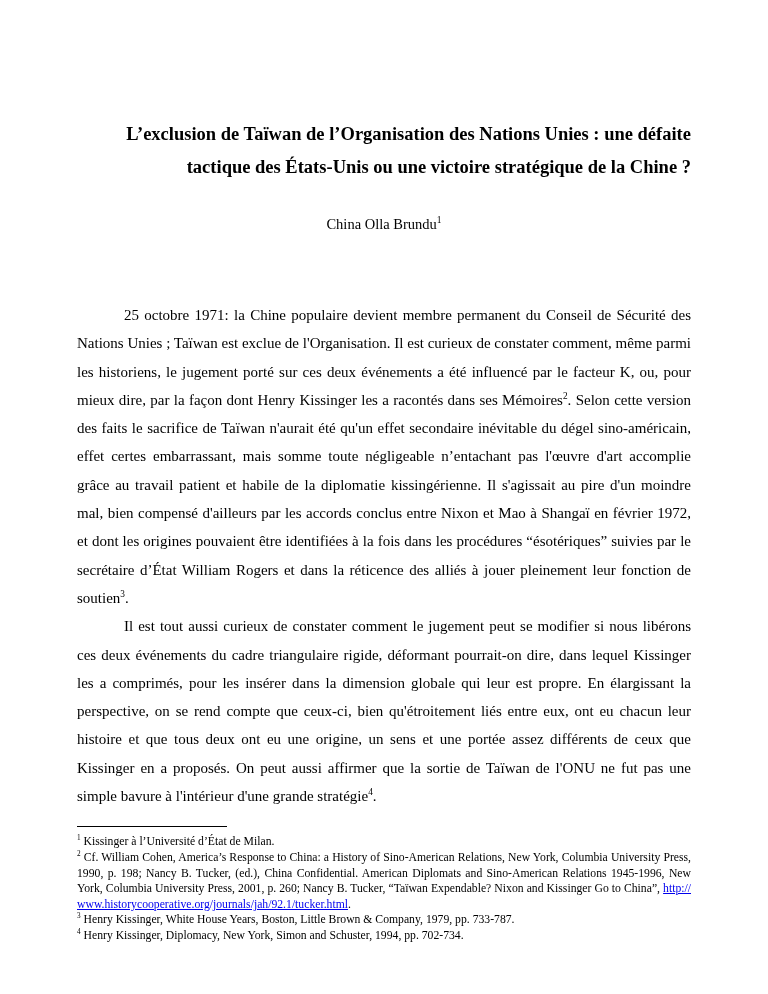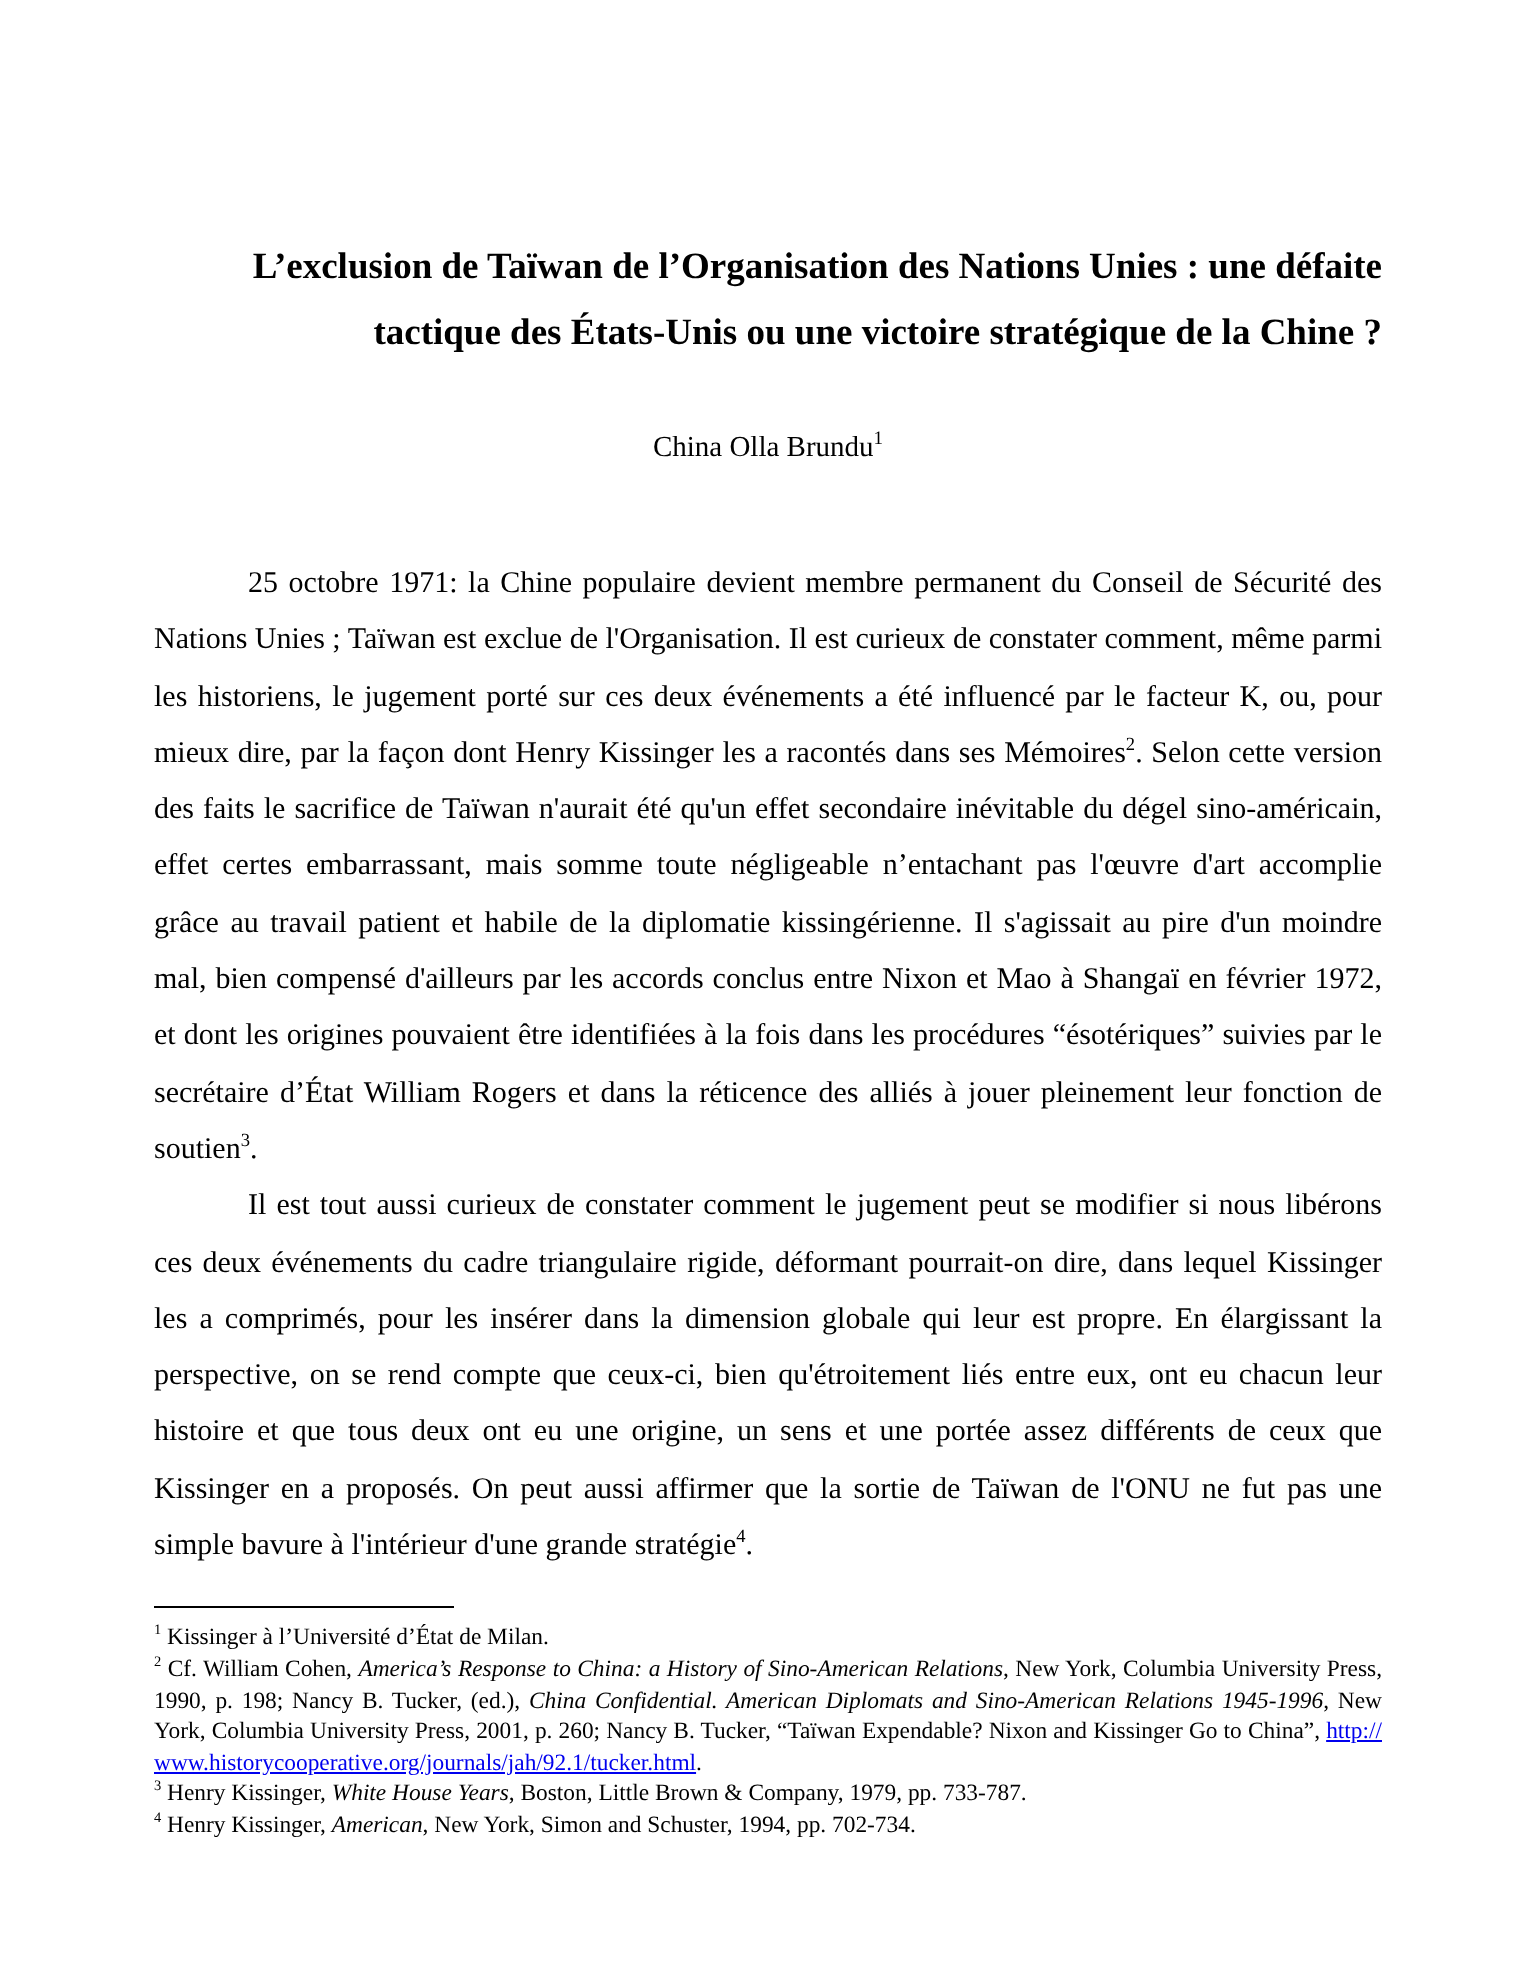--- a/index.html
+++ b/index.html
@@ -29,21 +29,21 @@
     text-align: center;
     font-size: 14.5px;
     line-height: 20px;
   }
   .author sup {
     font-size: 9.5px;
     vertical-align: super;
     line-height: 0;
   }
   .body-text {
-    margin-top: 44px;
+    margin-top: 67px;
     font-size: 15px;
     line-height: 28.3px;
     text-align: justify;
   }
   .body-text p {
     text-indent: 47px;
   }
   .body-text sup, .footnote sup {
     font-size: 0.62em;
     vertical-align: super;
@@ -55,21 +55,21 @@
     line-height: 15.6px;
   }
   .fn-sep {
     width: 150px;
     border-top: 1.4px solid #000000;
     margin-bottom: 7px;
   }
   .footnote {
     text-align: justify;
   }
-  .it { font-style: italic; }
+  .it { }
   .fn-link {
     text-decoration: underline;
     cursor: pointer;
     word-break: break-all;
   }
 </style>
 </head>
 <body>
 
 <div class="page">
@@ -98,17 +98,17 @@
       <span><span>Cf. William Cohen, </span><span class="it">America’s Response to China: a History of Sino-American Relations</span><span>, New York, Columbia University Press, 1990, p. 198; Nancy B. Tucker, (ed.), </span><span class="it">China Confidential. American Diplomats and Sino-American Relations 1945-1996</span><span>, New York, Columbia University Press, 2001, p. 260; Nancy B. Tucker, “Taïwan Expendable? Nixon and Kissinger Go to China”, </span><span class="fn-link" style="color: rgb(0, 0, 238);">http://www.historycooperative.org/journals/jah/92.1/tucker.html</span><span>.</span></span>
     </div>
 
     <div class="footnote">
       <sup>3</sup>
       <span><span>Henry Kissinger, </span><span class="it">White House Years</span><span>, Boston, Little Brown &amp; Company, 1979, pp. 733-787.</span></span>
     </div>
 
     <div class="footnote">
       <sup>4</sup>
-      <span><span>Henry Kissinger, </span><span class="it">American</span><span>, New York, Simon and Schuster, 1994, pp. 702-734.</span></span>
+      <span><span>Henry Kissinger, </span><span class="it">Diplomacy</span><span>, New York, Simon and Schuster, 1994, pp. 702-734.</span></span>
     </div>
   </div>
 
 </div>
 
 </body></html>

